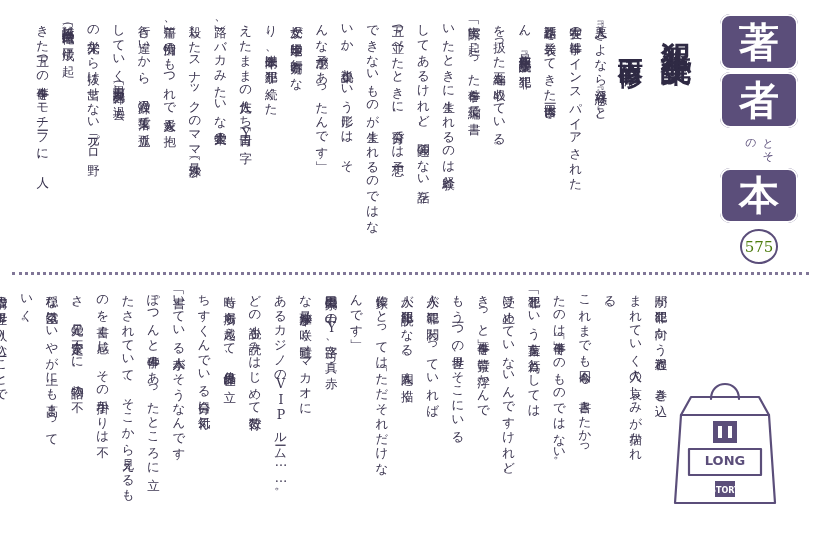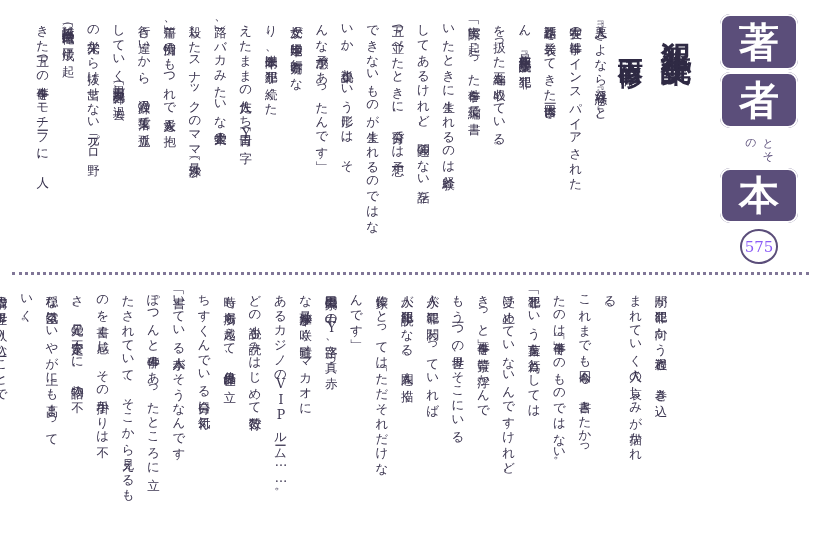--- a/index.html
+++ b/index.html
@@ -32,21 +32,21 @@
   }
   .logo-stamp.sq{
     border-radius:10px;
   }
   .logo-sub{
     font-size:11px;color:#5b4e7a;letter-spacing:1px;
     writing-mode:vertical-rl;height:40px;margin:1px 0;
   }
   .logo-num{
     margin-top:4px;width:34px;height:34px;border-radius:50%;
-    border:2px solid #5b4e7a;color:#8b5cf6;
+    border:2px solid #5b4e7a;color:#4d7c0f;
     display:flex;align-items:center;justify-content:center;font-size:15px;
   }
 
   
   .vtext{
     writing-mode:vertical-rl;
     text-orientation:upright;
     font-feature-settings:"vert" 1;
     line-height:1.55;
     letter-spacing:.06em;
@@ -155,14 +155,36 @@
       <div class="col vtext">「書いている本人がそうなんです</div>
       <div class="col vtext">ぽつんと事件のあったところに立</div>
       <div class="col vtext">たされていて、そこから見えるも</div>
       <div class="col vtext">のを書く感じ。その手掛かりは不</div>
       <div class="col vtext">さ、足元の不安定さに、物語の不</div>
       <div class="col vtext">穏な空気はいやが上にも高まって</div>
       <div class="col vtext">いく。</div>
       <div class="col vtext">虚構の世界に入り込むことで、</div>
     </div>
 
+  <div id="illust">
+    <svg viewBox="0 0 140 170" width="140" height="170" aria-hidden="true">
+      <g fill="none" stroke="#5b4e7a" stroke-width="2.2" stroke-linejoin="round" stroke-linecap="round">
+
+        <path d="M26 62 L114 62 L120 150 L20 150 Z"></path>
+
+        <path d="M26 62 L36 44 L104 44 L114 62"></path>
+
+        <path d="M56 46 C56 26 84 26 84 46"></path>
+
+        <rect x="34" y="96" width="72" height="26" fill="#ffffff"></rect>
+
+        <rect x="58" y="68" width="24" height="22" fill="#5b4e7a" stroke="none"></rect>
+        <rect x="63" y="73" width="4" height="12" fill="#ffffff" stroke="none"></rect>
+        <rect x="73" y="73" width="4" height="12" fill="#ffffff" stroke="none"></rect>
+
+        <rect x="60" y="128" width="20" height="16" fill="#5b4e7a" stroke="none"></rect>
+      </g>
+      <text x="70" y="112" text-anchor="middle" font-family="DejaVu Sans, sans-serif" font-size="13" font-weight="700" fill="#5b4e7a">LONG</text>
+      <text x="70" y="140" text-anchor="middle" font-family="DejaVu Sans, sans-serif" font-size="8" font-weight="700" fill="#ffffff">STORY</text>
+    </svg>
+  </div>
 
 </div>
 
 </body></html>

